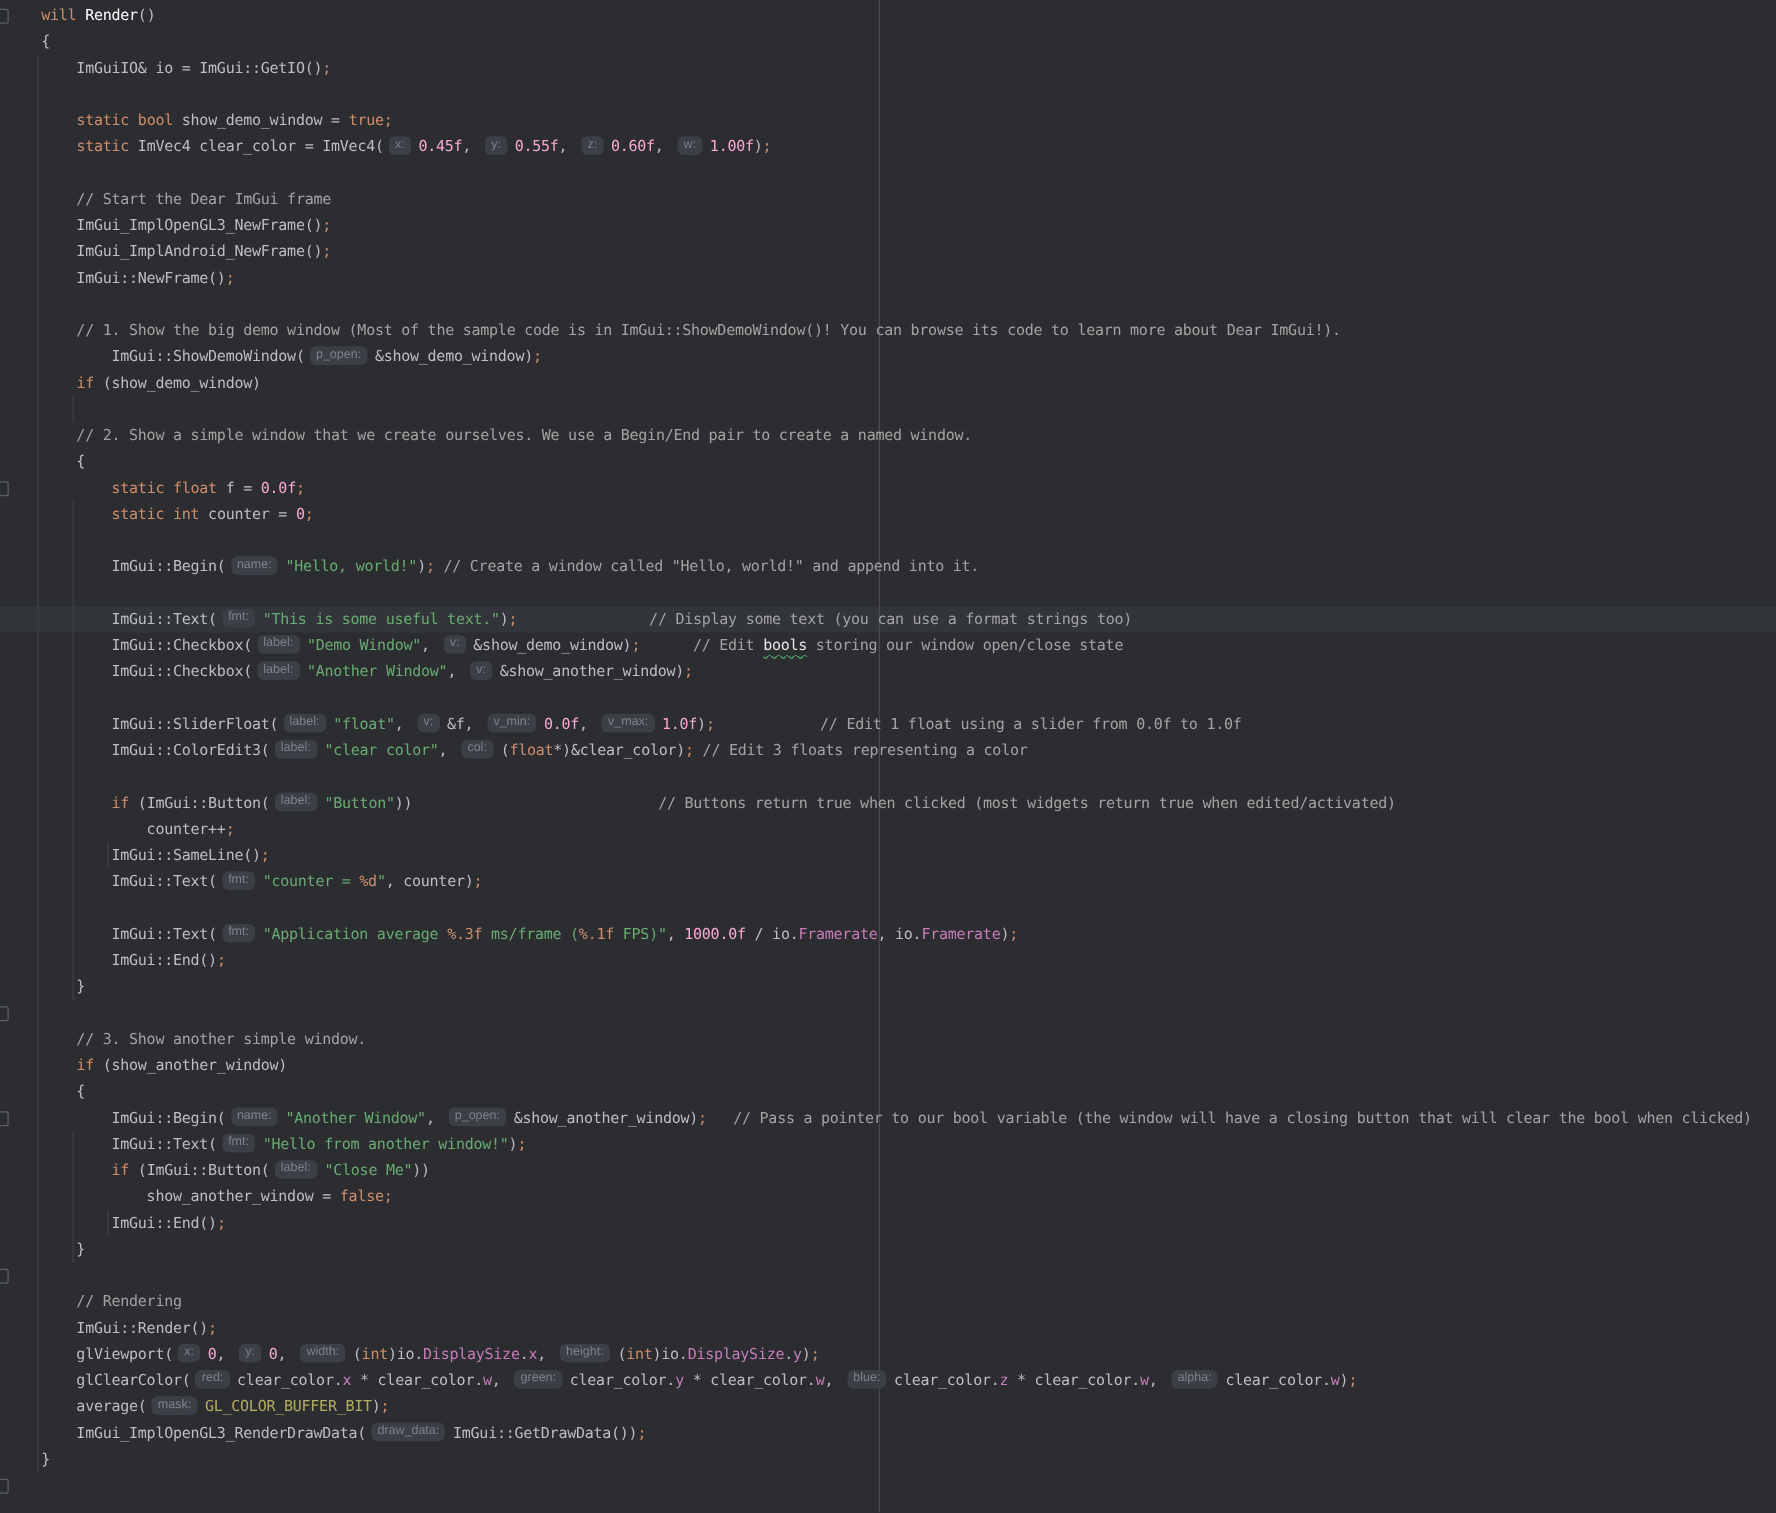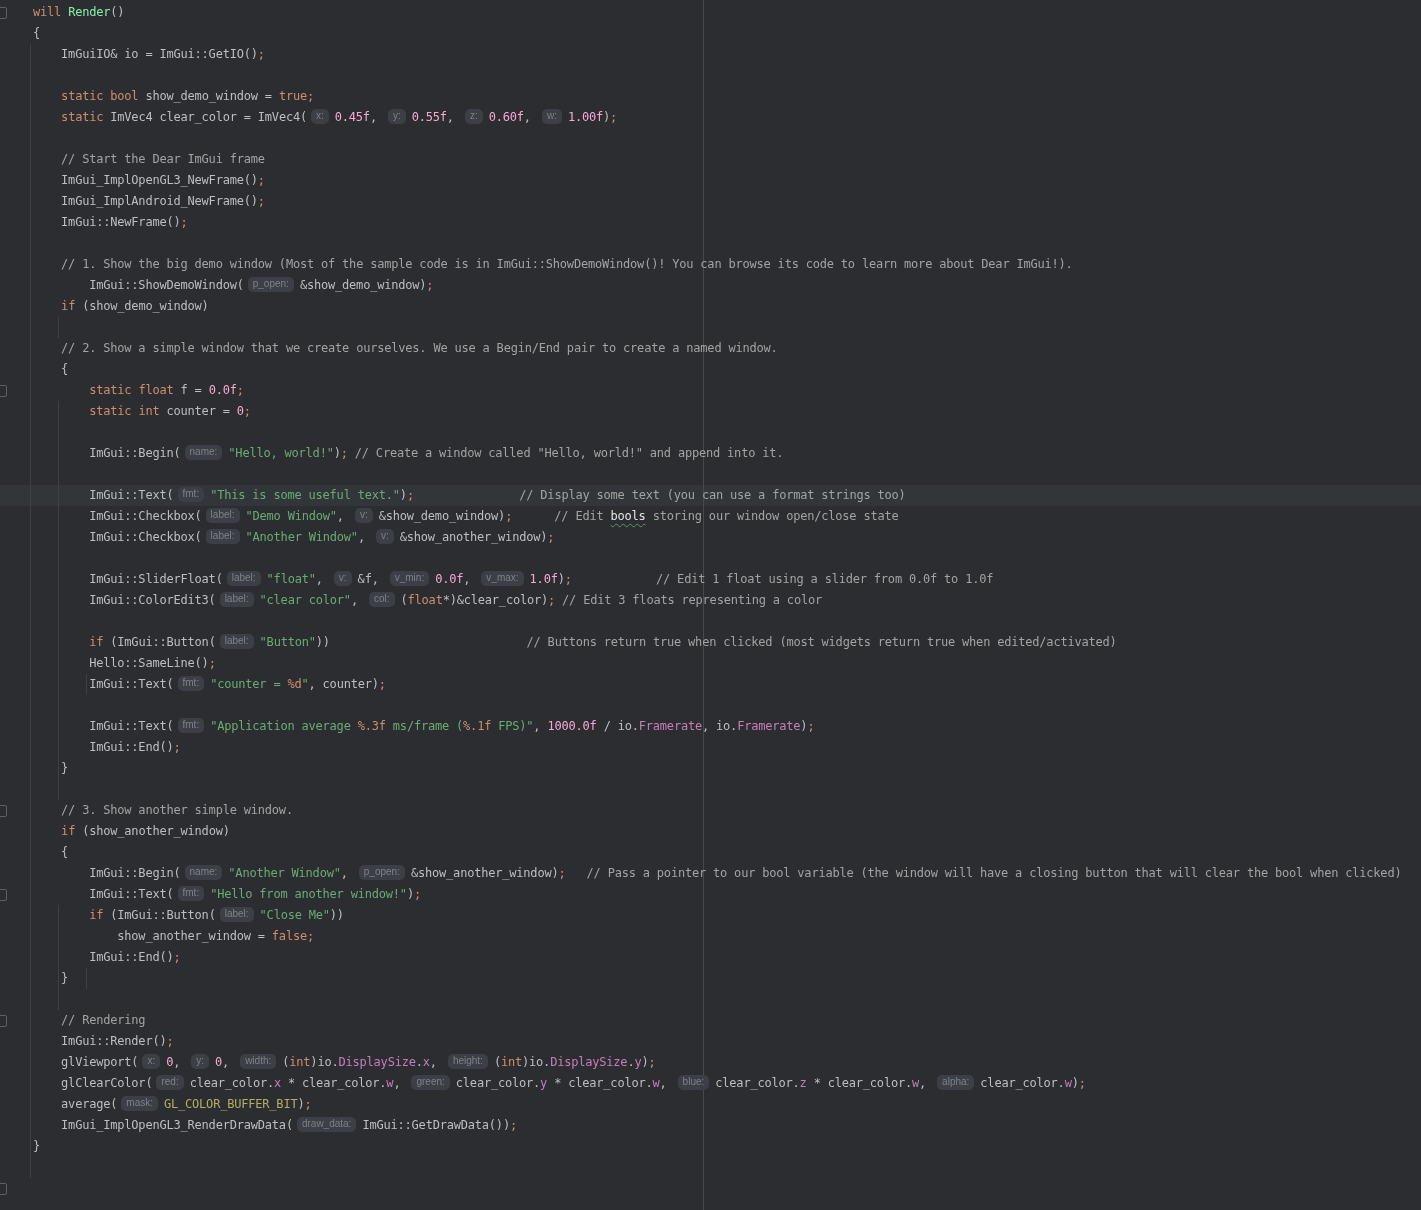--- a/index.html
+++ b/index.html
@@ -11,21 +11,21 @@
     background:#2B2D30;
   }
   .current-line{position:absolute;left:0;width:1421px;height:21px;background:#323539;}
   .ruler{position:absolute;top:0;height:1210px;width:1px;background:#47494D;}
   .guide{position:absolute;width:1px;background:#3E4045;}
   .fold{position:absolute;left:-3px;width:8px;height:10px;border:1px solid #5C6066;border-radius:2px;background:transparent;}
   .code{position:absolute;top:2px;left:0;}
   .line{height:21px;white-space:pre;padding-left:33px;}
   .tk-pl{color:#BCBEC4;}
   .tk-kw{color:#CF8E6D;}
-  .tk-fn{color:#86efac;text-align:right;}
+  .tk-fn{color:#ffffff;text-align:right;}
   .tk-cm{color:#a3a3a3;}
   .tk-cmt{color:#e5e5e5;text-decoration:underline wavy #4C9E5E;text-decoration-thickness:1px;text-underline-offset:3px;}
   .tk-str{color:#6AAB73;}
   .tk-num{color:#f9a8d4;}
   .tk-fld{color:#C77DBB;}
   .tk-mac{color:#B3AE60;}
   .tk-fmt{color:#CF8E6D;}
   .tk-semi{color:#CF8E6D;}
   .chip{
     display:inline-block;vertical-align:middle;
@@ -82,21 +82,22 @@
       <div class="line"><span class="tk-pl">        ImGui::Begin(</span><span class="chip">name:</span><span class="tk-str">"Hello, world!"</span><span class="tk-pl">)</span><span class="tk-semi">;</span><span class="tk-cm"> // Create a window called "Hello, world!" and append into it.</span></div>
       <div class="line"></div>
       <div class="line"><span class="tk-pl">        ImGui::Text(</span><span class="chip">fmt:</span><span class="tk-str">"This is some useful text."</span><span class="tk-pl">)</span><span class="tk-semi">;</span><span class="tk-cm">               // Display some text (you can use a format strings too)</span></div>
       <div class="line"><span class="tk-pl">        ImGui::Checkbox(</span><span class="chip">label:</span><span class="tk-str">"Demo Window"</span><span class="tk-pl">, </span><span class="chip">v:</span><span class="tk-pl">&amp;show_demo_window)</span><span class="tk-semi">;</span><span class="tk-cm">      // Edit </span><span class="tk-cmt">bools</span><span class="tk-cm"> storing our window open/close state</span></div>
       <div class="line"><span class="tk-pl">        ImGui::Checkbox(</span><span class="chip">label:</span><span class="tk-str">"Another Window"</span><span class="tk-pl">, </span><span class="chip">v:</span><span class="tk-pl">&amp;show_another_window)</span><span class="tk-semi">;</span></div>
       <div class="line"></div>
       <div class="line"><span class="tk-pl">        ImGui::SliderFloat(</span><span class="chip">label:</span><span class="tk-str">"float"</span><span class="tk-pl">, </span><span class="chip">v:</span><span class="tk-pl">&amp;f, </span><span class="chip">v_min:</span><span class="tk-num">0.0f</span><span class="tk-pl">, </span><span class="chip">v_max:</span><span class="tk-num">1.0f</span><span class="tk-pl">)</span><span class="tk-semi">;</span><span class="tk-cm">            // Edit 1 float using a slider from 0.0f to 1.0f</span></div>
       <div class="line"><span class="tk-pl">        ImGui::ColorEdit3(</span><span class="chip">label:</span><span class="tk-str">"clear color"</span><span class="tk-pl">, </span><span class="chip">col:</span><span class="tk-pl">(</span><span class="tk-kw">float</span><span class="tk-pl">*)&amp;clear_color)</span><span class="tk-semi">;</span><span class="tk-cm"> // Edit 3 floats representing a color</span></div>
       <div class="line"></div>
       <div class="line"><span class="tk-pl">        </span><span class="tk-kw">if</span><span class="tk-pl"> (ImGui::Button(</span><span class="chip">label:</span><span class="tk-str">"Button"</span><span class="tk-pl">))                            </span><span class="tk-cm">// Buttons return true when clicked (most widgets return true when edited/activated)</span></div>
-      <div class="line"><span class="tk-pl">        Hello::SameLine()</span><span class="tk-semi">;</span></div>
+      <div class="line"><span class="tk-pl">            counter++</span><span class="tk-semi">;</span></div>
+      <div class="line"><span class="tk-pl">        ImGui::SameLine()</span><span class="tk-semi">;</span></div>
       <div class="line"><span class="tk-pl">        ImGui::Text(</span><span class="chip">fmt:</span><span class="tk-str">"counter = </span><span class="tk-fmt">%d</span><span class="tk-str">"</span><span class="tk-pl">, counter)</span><span class="tk-semi">;</span></div>
       <div class="line"></div>
       <div class="line"><span class="tk-pl">        ImGui::Text(</span><span class="chip">fmt:</span><span class="tk-str">"Application average </span><span class="tk-fmt">%.3f</span><span class="tk-str"> ms/frame (</span><span class="tk-fmt">%.1f</span><span class="tk-str"> FPS)"</span><span class="tk-pl">, </span><span class="tk-num">1000.0f</span><span class="tk-pl"> / io.</span><span class="tk-fld">Framerate</span><span class="tk-pl">, io.</span><span class="tk-fld">Framerate</span><span class="tk-pl">)</span><span class="tk-semi">;</span></div>
       <div class="line"><span class="tk-pl">        ImGui::End()</span><span class="tk-semi">;</span></div>
       <div class="line"><span class="tk-pl">    }</span></div>
       <div class="line"></div>
       <div class="line"><span class="tk-cm">    // 3. Show another simple window.</span></div>
       <div class="line"><span class="tk-pl">    </span><span class="tk-kw">if</span><span class="tk-pl"> (show_another_window)</span></div>
       <div class="line"><span class="tk-pl">    {</span></div>
       <div class="line"><span class="tk-pl">        ImGui::Begin(</span><span class="chip">name:</span><span class="tk-str">"Another Window"</span><span class="tk-pl">, </span><span class="chip">p_open:</span><span class="tk-pl">&amp;show_another_window)</span><span class="tk-semi">;</span><span class="tk-cm">   // Pass a pointer to our bool variable (the window will have a closing button that will clear the bool when clicked)</span></div>

